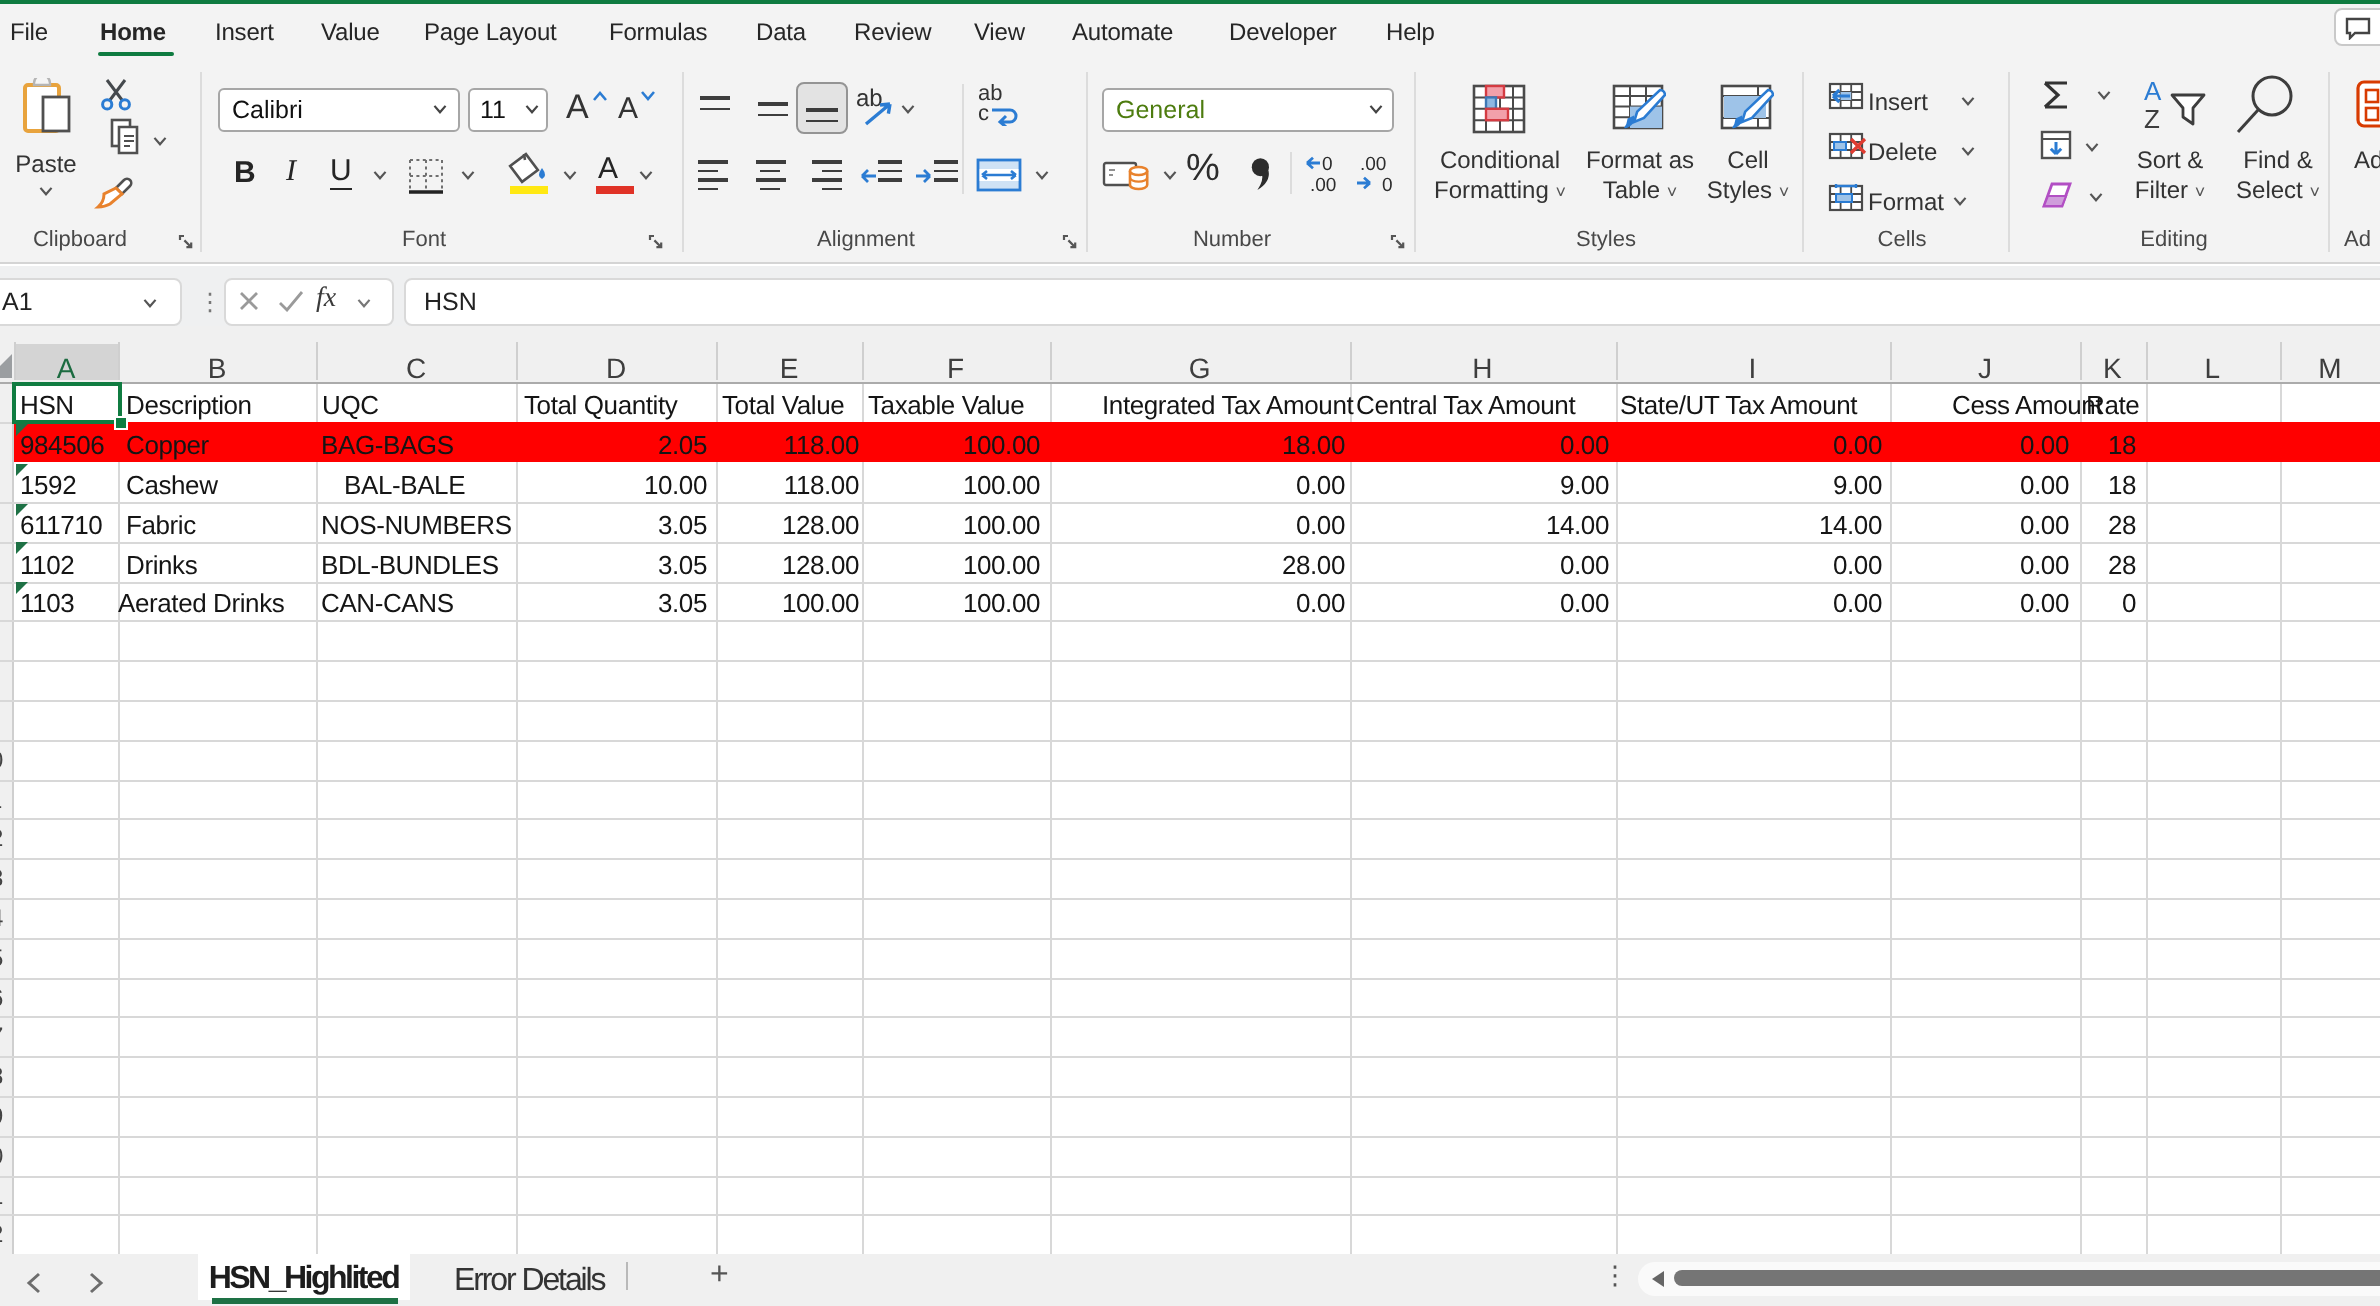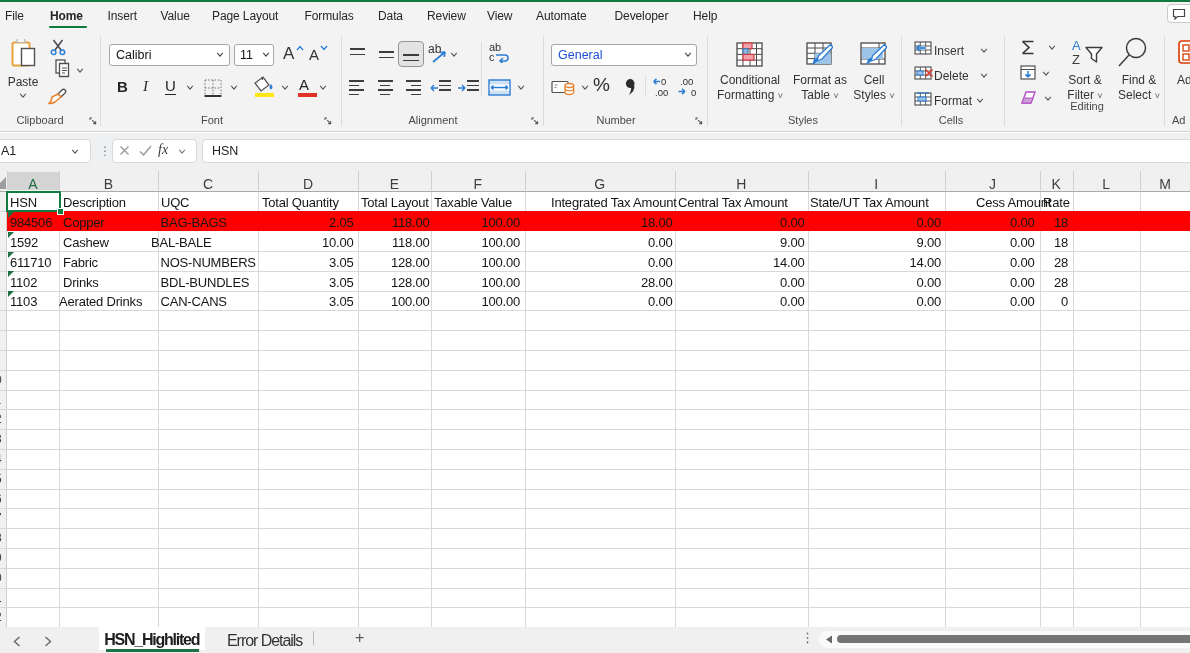--- a/index.html
+++ b/index.html
@@ -39,21 +39,21 @@
 <div class="ab" style="left:707px;top:36px;width:1px;height:90px;background:#dcdcdc"></div>
 <div class="ab" style="left:901px;top:36px;width:1px;height:90px;background:#dcdcdc"></div>
 <div class="ab" style="left:1004px;top:36px;width:1px;height:90px;background:#dcdcdc"></div>
 <div class="ab" style="left:1164px;top:36px;width:1px;height:90px;background:#dcdcdc"></div>
 <div class="lbl" style="left:-20px;top:114px;width:120px">Clipboard</div>
 <div class="lbl" style="left:152px;top:114px;width:120px">Font</div>
 <div class="lbl" style="left:373px;top:114px;width:120px">Alignment</div>
 <div class="lbl" style="left:556px;top:114px;width:120px">Number</div>
 <div class="lbl" style="left:743px;top:114px;width:120px">Styles</div>
 <div class="lbl" style="left:891px;top:114px;width:120px">Cells</div>
-<div class="lbl" style="left:1027px;top:100px;width:120px">Editing</div>
+<div class="lbl" style="left:1027px;top:114px;width:120px">Editing</div>
 <div class="lbl" style="left:1172px;top:114px;width:40px;text-align:left">Ad</div>
 <svg class="ab" style="left:89px;top:117px" width="9" height="9" viewBox="0 0 9 9">
     <path d="M1 3 v-2 h2 M3.2 3.2 l3.4 3.4 M6.6 4.2 v2.4 h-2.4" fill="none" stroke="#555" stroke-width="1.1"></path>
   </svg>
 <svg class="ab" style="left:324px;top:117px" width="9" height="9" viewBox="0 0 9 9">
     <path d="M1 3 v-2 h2 M3.2 3.2 l3.4 3.4 M6.6 4.2 v2.4 h-2.4" fill="none" stroke="#555" stroke-width="1.1"></path>
   </svg>
 <svg class="ab" style="left:531px;top:117px" width="9" height="9" viewBox="0 0 9 9">
     <path d="M1 3 v-2 h2 M3.2 3.2 l3.4 3.4 M6.6 4.2 v2.4 h-2.4" fill="none" stroke="#555" stroke-width="1.1"></path>
   </svg>
@@ -176,21 +176,21 @@
   </svg>
 <svg class="ab" style="left:488px;top:79px" width="23" height="17" viewBox="0 0 23 17">
 <rect x="1" y="1" width="21" height="15" fill="#cfe2f5" stroke="#2b7cd3" stroke-width="1.4"></rect>
 <rect x="1.8" y="5.5" width="19.4" height="6" fill="#fff"></rect>
 <path d="M3 8.5 h17 M3 8.5 l2.5-2 M3 8.5 l2.5 2 M20 8.5 l-2.5-2 M20 8.5 l-2.5 2" stroke="#2b7cd3" stroke-width="1.3" fill="none"></path>
 </svg>
 <svg class="ab" style="left:517px;top:85px" width="8" height="6" viewBox="0 0 8.00 6.50">
     <path d="M1 1 L4.0 4.5 L7.0 1" fill="none" stroke="#555" stroke-width="1.2"></path>
   </svg>
 <div class="ab" style="left:551px;top:44px;width:146px;height:22px;background:#fff;border:1px solid #a6a6a6;border-radius:3px"></div>
-<div class="ab" style="left:558px;top:48px;font-size:12.5px;color:#1d4ed8">General</div>
+<div class="ab" style="left:558px;top:48px;font-size:12.5px;color:#4d7c0f">General</div>
 <svg class="ab" style="left:684px;top:52px" width="8" height="6" viewBox="0 0 8.00 6.50">
     <path d="M1 1 L4.0 4.5 L7.0 1" fill="none" stroke="#444" stroke-width="1.2"></path>
   </svg>
 <svg class="ab" style="left:551px;top:79px" width="26" height="18" viewBox="0 0 26 18">
 <rect x="1" y="2.5" width="16" height="11" rx="1" fill="#fff" stroke="#505050" stroke-width="1.2"></rect>
 <path d="M3.5 6 h3 M3.5 8.5 h2" stroke="#909090" stroke-width="1"></path>
 <path d="M14 6.5 v7 a4.3 2 0 0 0 8.6 0 v-7" fill="#fff" stroke="#e8822d" stroke-width="1.3"></path>
 <ellipse cx="18.3" cy="6.5" rx="4.3" ry="2" fill="#fff" stroke="#e8822d" stroke-width="1.3"></ellipse>
 <path d="M14 9.8 a4.3 2 0 0 0 8.6 0" fill="none" stroke="#e8822d" stroke-width="1.1"></path>
 </svg>
@@ -419,41 +419,41 @@
 <div class="ab" style="left:-25px;top:359.4px;width:40px;font-size:12px;color:#444;text-align:center">19</div>
 <div class="ab" style="left:-25px;top:379.2px;width:40px;font-size:12px;color:#444;text-align:center">20</div>
 <div class="ab" style="left:-25px;top:399.0px;width:40px;font-size:12px;color:#444;text-align:center">21</div>
 <div class="ab" style="left:-25px;top:418.8px;width:40px;font-size:12px;color:#444;text-align:center">22</div>
 </div>
 <div class="ab" style="left:7px;top:211.3px;width:1183px;height:19.8px;background:#ff0000"></div>
 <div class="ct" style="left:10px;top:194.4px">HSN</div>
 <div class="ct" style="left:63px;top:194.4px">Description</div>
 <div class="ct" style="left:161px;top:194.4px">UQC</div>
 <div class="ct" style="left:262px;top:194.4px">Total Quantity</div>
-<div class="ct" style="left:361px;top:194.4px">Total Layout</div>
+<div class="ct" style="left:361px;top:194.4px">Total Value</div>
 <div class="ct" style="left:434px;top:194.4px">Taxable Value</div>
 <div class="ct" style="left:551px;top:194.4px">Integrated Tax Amount</div>
 <div class="ct" style="left:678px;top:194.4px">Central Tax Amount</div>
 <div class="ct" style="left:810px;top:194.4px">State/UT Tax Amount</div>
 <div class="ct" style="left:976px;top:194.4px">Cess Amount</div>
 <div class="ct" style="left:1043px;top:194.4px">Rate</div>
 <div class="ct" style="left:10px;top:214.2px">984506</div>
 <div class="ct" style="left:63px;top:214.2px">Copper</div>
 <div class="ct" style="left:160.5px;top:214.2px">BAG-BAGS</div>
 <div class="ct num" style="left:253.5px;top:214.2px;width:100px">2.05</div>
 <div class="ct num" style="left:329.5px;top:214.2px;width:100px">118.00</div>
 <div class="ct num" style="left:420.0px;top:214.2px;width:100px">100.00</div>
 <div class="ct num" style="left:572.5px;top:214.2px;width:100px">18.00</div>
 <div class="ct num" style="left:704.5px;top:214.2px;width:100px">0.00</div>
 <div class="ct num" style="left:841.0px;top:214.2px;width:100px">0.00</div>
 <div class="ct num" style="left:934.5px;top:214.2px;width:100px">0.00</div>
 <div class="ct num" style="left:968.0px;top:214.2px;width:100px">18</div>
 <div class="ct" style="left:10px;top:234.0px">1592</div>
 <div class="ct" style="left:63px;top:234.0px">Cashew</div>
-<div class="ct" style="left:151px;top:234.0px">BAL-BALE</div>
+<div class="ct" style="left:172px;top:234.0px">BAL-BALE</div>
 <div class="ct num" style="left:253.5px;top:234.0px;width:100px">10.00</div>
 <div class="ct num" style="left:329.5px;top:234.0px;width:100px">118.00</div>
 <div class="ct num" style="left:420.0px;top:234.0px;width:100px">100.00</div>
 <div class="ct num" style="left:572.5px;top:234.0px;width:100px">0.00</div>
 <div class="ct num" style="left:704.5px;top:234.0px;width:100px">9.00</div>
 <div class="ct num" style="left:841.0px;top:234.0px;width:100px">9.00</div>
 <div class="ct num" style="left:934.5px;top:234.0px;width:100px">0.00</div>
 <div class="ct num" style="left:968.0px;top:234.0px;width:100px">18</div>
 <div class="ct" style="left:10px;top:253.8px">611710</div>
 <div class="ct" style="left:63px;top:253.8px">Fabric</div>

